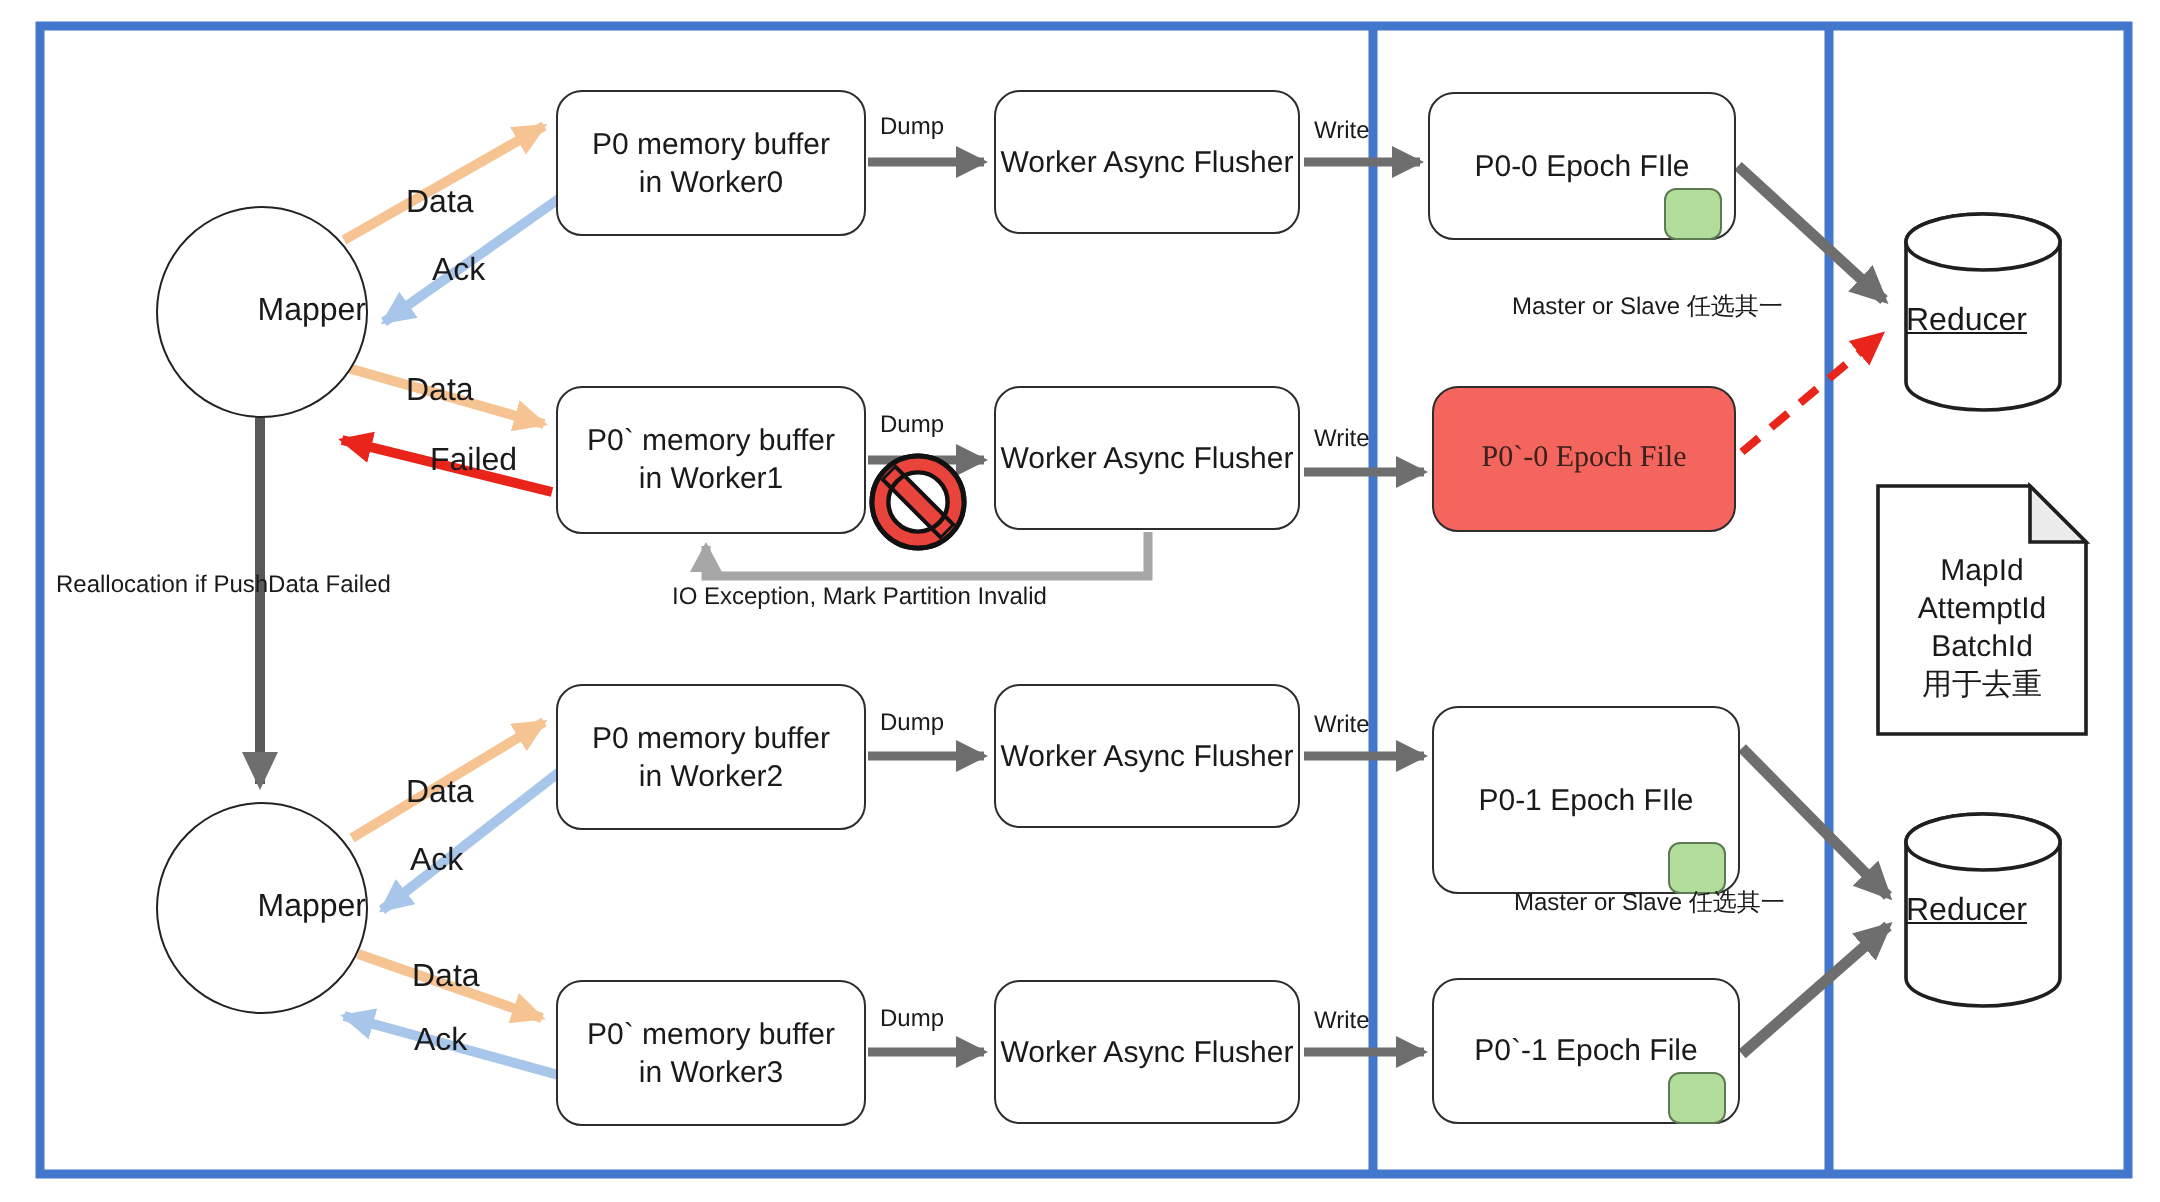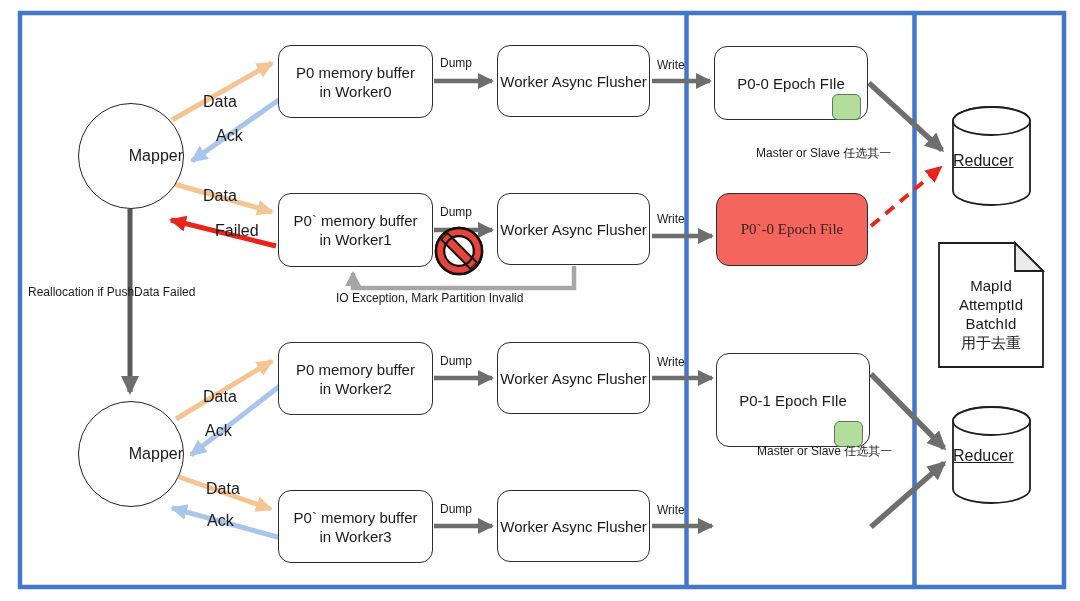--- a/index.html
+++ b/index.html
@@ -155,20 +155,24 @@
     <span>P0-0 Epoch FIle</span>
     <span class="tab"></span>
   </div>
   <div class="box failed" style="left:716px;top:193px;width:152px;height:73px;">
     <span>P0`-0 Epoch File</span>
   </div>
   <div class="box" style="left:716px;top:342px;width:154px;height:94px;margin-top:11px;">
     <span>P0-1 Epoch FIle</span>
     <span class="tab"></span>
   </div>
+  <div class="box" style="left:716px;top:489px;width:154px;height:73px;">
+    <span>P0`-1 Epoch File</span>
+    <span class="tab"></span>
+  </div>
 
   <div class="lbl big center" style="left:953px;top:152px;width:77px;">Reducer</div>
   <div class="lbl big center" style="left:953px;top:447px;width:77px;">Reducer</div>
 
   <div class="note-text">
     <div>MapId</div>
     <div>AttemptId</div>
     <div>BatchId</div>
     <div>用于去重</div>
   </div>

